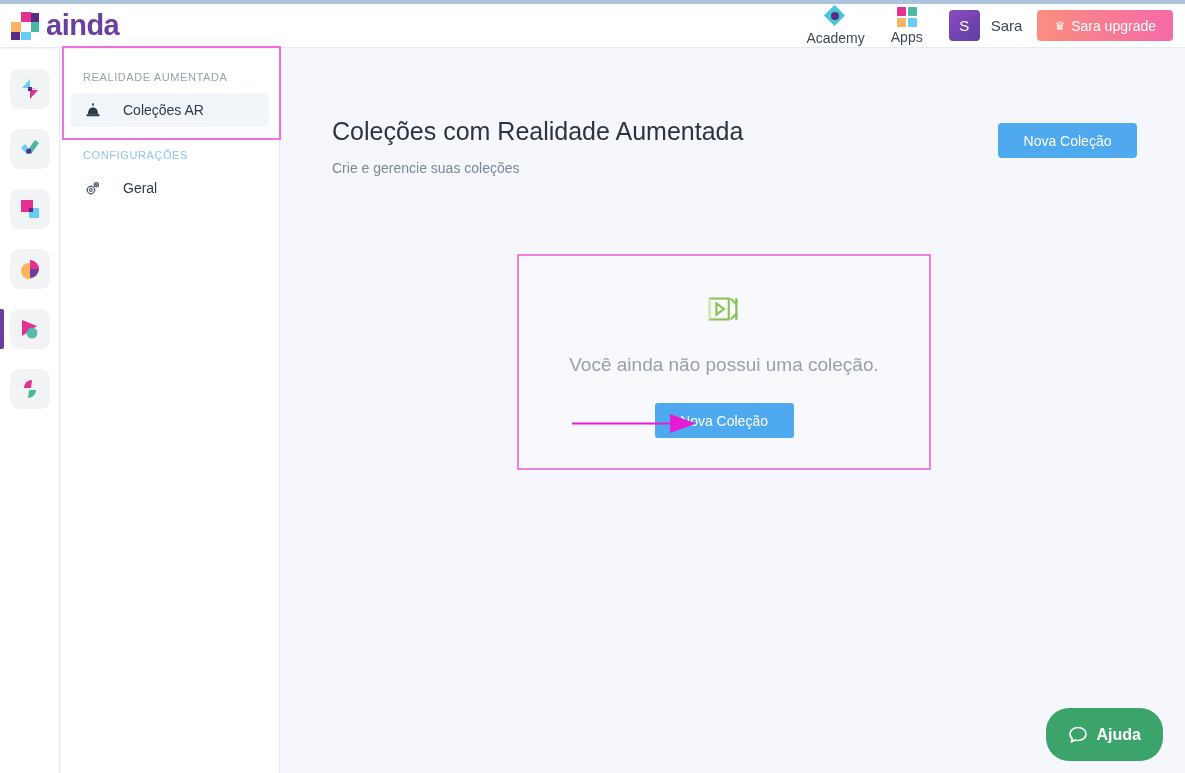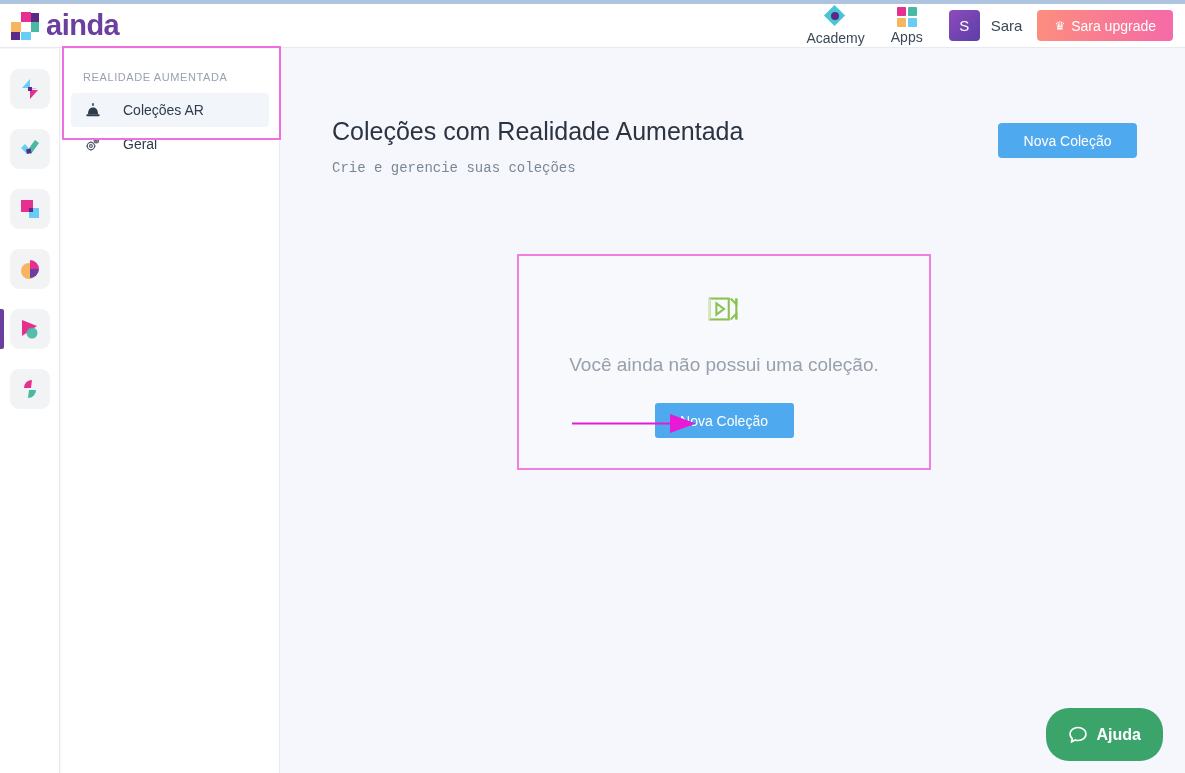--- a/index.html
+++ b/index.html
@@ -171,21 +171,21 @@
   }
   .page-head {
     position: absolute; left: 51px; top: 68px;
     width: 810px;
   }
   .page-title {
     font-size: 25px; color: #2b3440; font-weight: normal;
     margin: 0;
   }
   .page-sub {
-    font-size: 14px; color: #7b8794; margin: 14px 0 0 0; font-family: Liberation Mono, monospace;
+    font-size: 14px; color: #7b8794; margin: 14px 0 0 0;
   }
   .new-btn {
     position: absolute; right: 48px; top: 74px;
     width: 139px; height: 35px;
     background: #4fa9ef; border: none; border-radius: 4px;
     color: #ffffff; font-size: 14px; cursor: pointer;
     font-family: "Liberation Sans", sans-serif;
   }
 
   
@@ -341,20 +341,21 @@
 
     <div class="side-item selected">
       <svg class="side-icon" viewBox="0 0 24 24">
         <path d="M11 4 L13 4 L13 7 L11 7 Z" fill="#2f3b4a"></path>
         <path d="M6 17 C6 11 9 9 12 9 C15 9 18 11 18 17 Z" fill="#2f3b4a"></path>
         <rect x="4" y="17" width="16" height="2.4" rx="1" fill="#2f3b4a"></rect>
       </svg>
       <span class="side-item-label">Coleções AR</span>
     </div>
 
+    <div class="side-group-title blue">CONFIGURAÇÕES</div>
 
     <div class="side-item">
       <svg class="side-icon" viewBox="0 0 24 24">
         <g fill="none" stroke="#555f6d" stroke-width="1.4">
           <circle cx="16" cy="8" r="2.6"></circle>
           <circle cx="16" cy="8" r="1"></circle>
           <circle cx="9.5" cy="14.5" r="4.4"></circle>
           <circle cx="9.5" cy="14.5" r="1.7"></circle>
         </g>
         <g fill="#555f6d">

